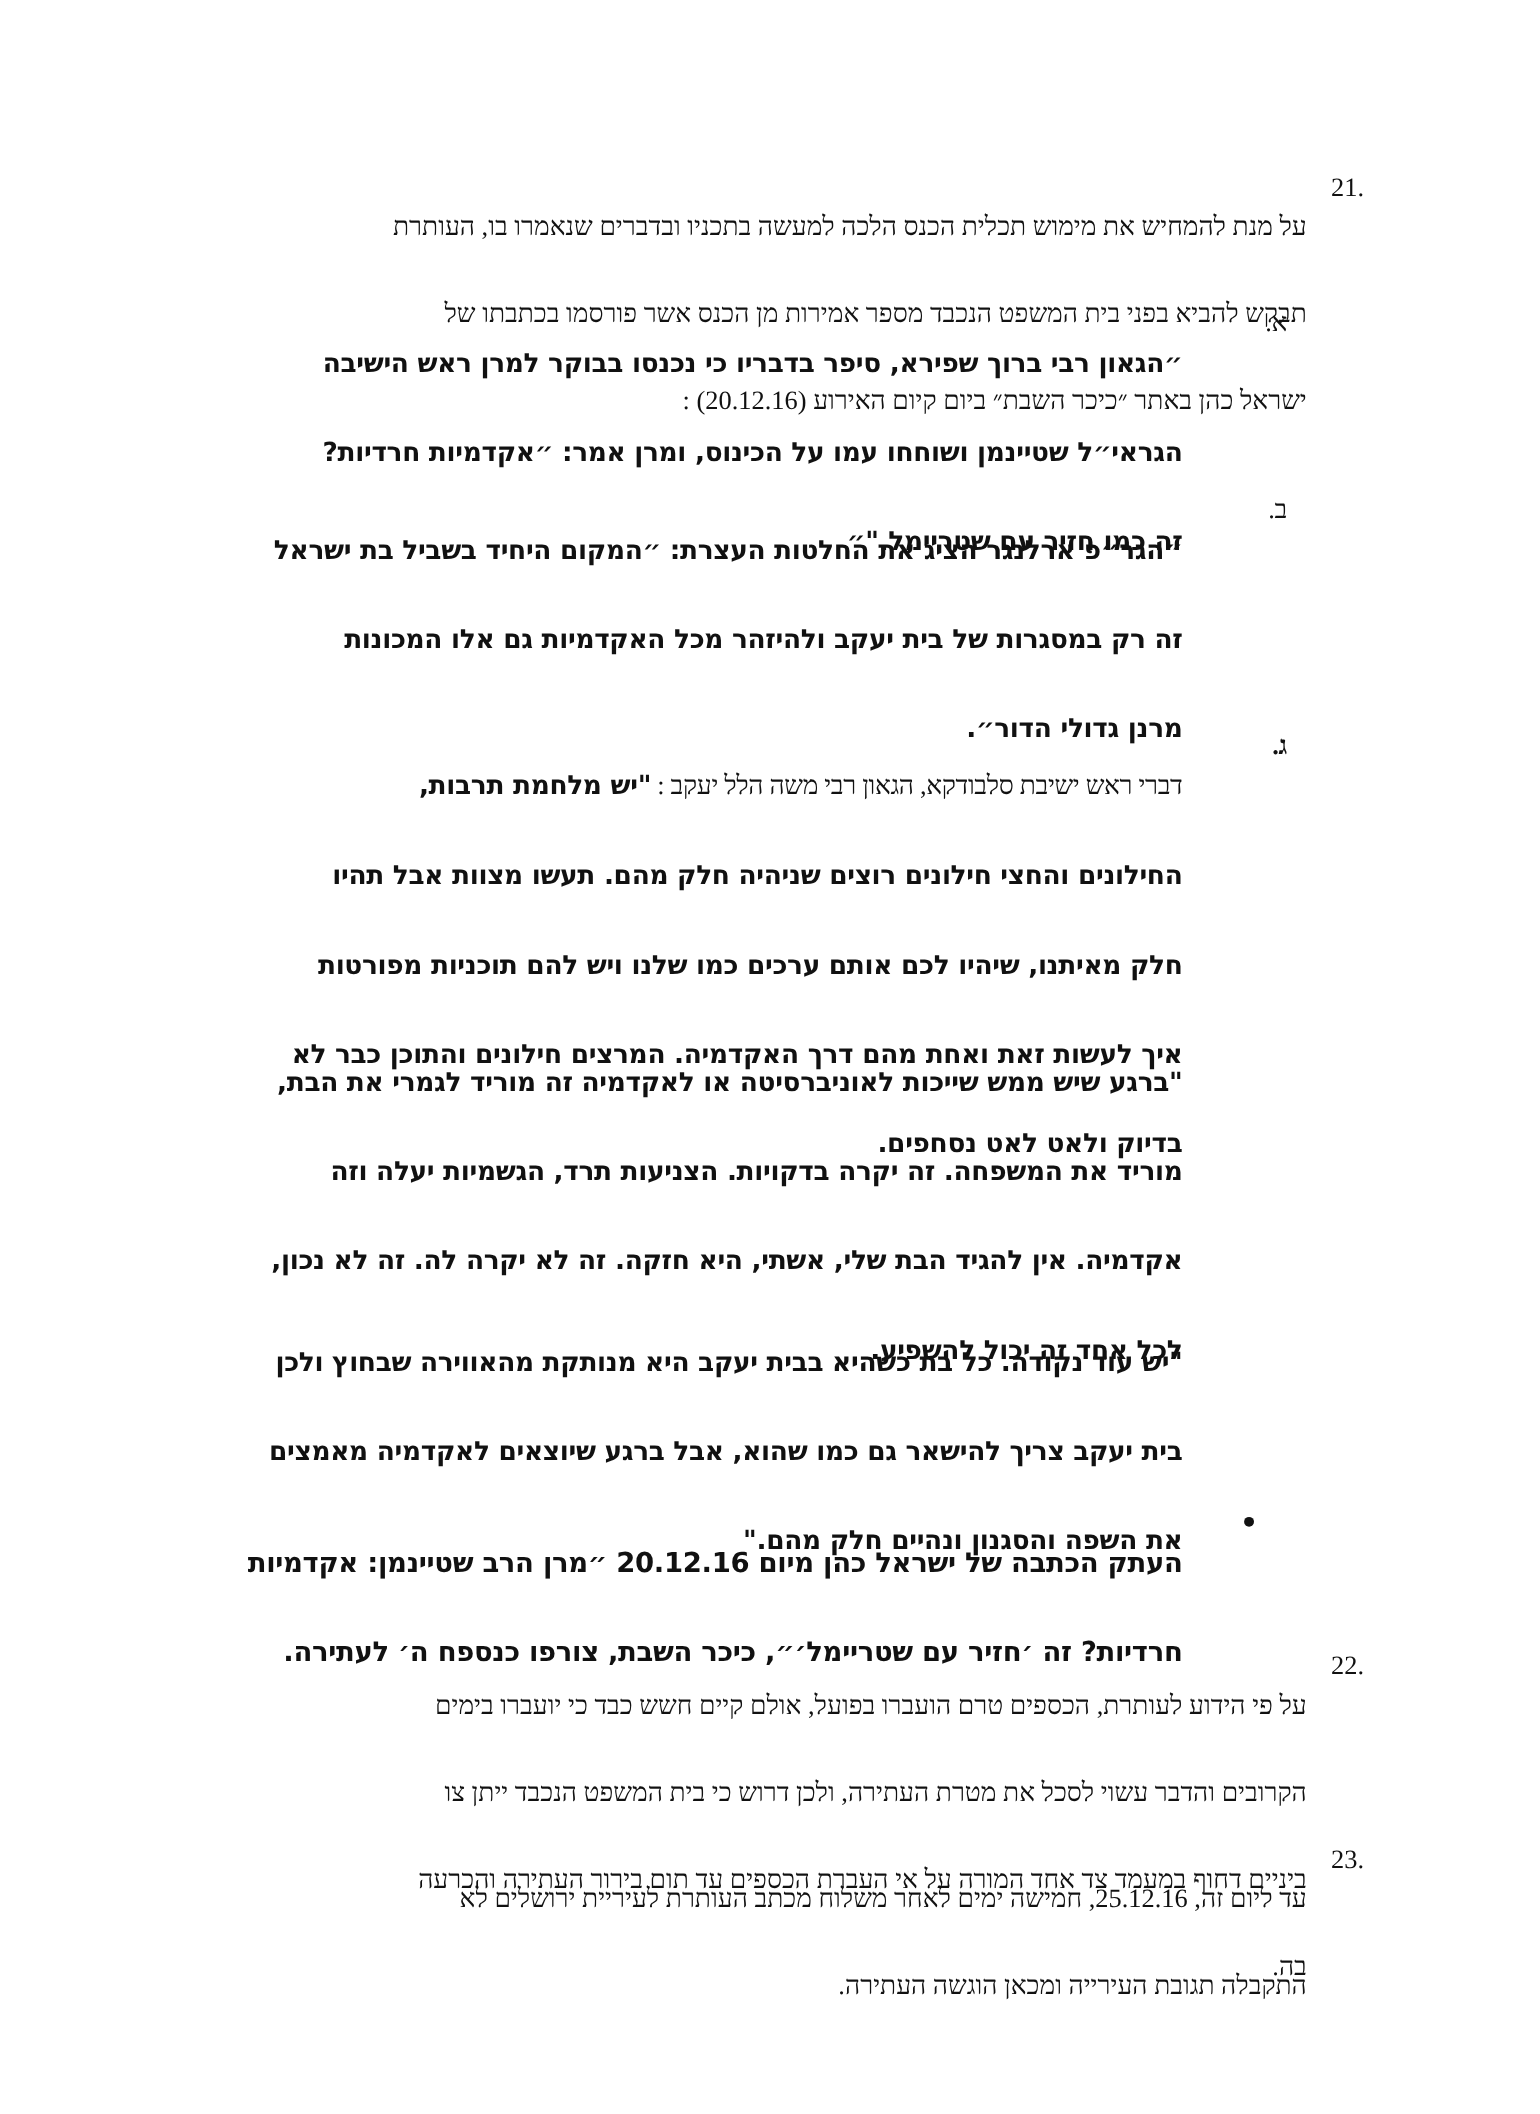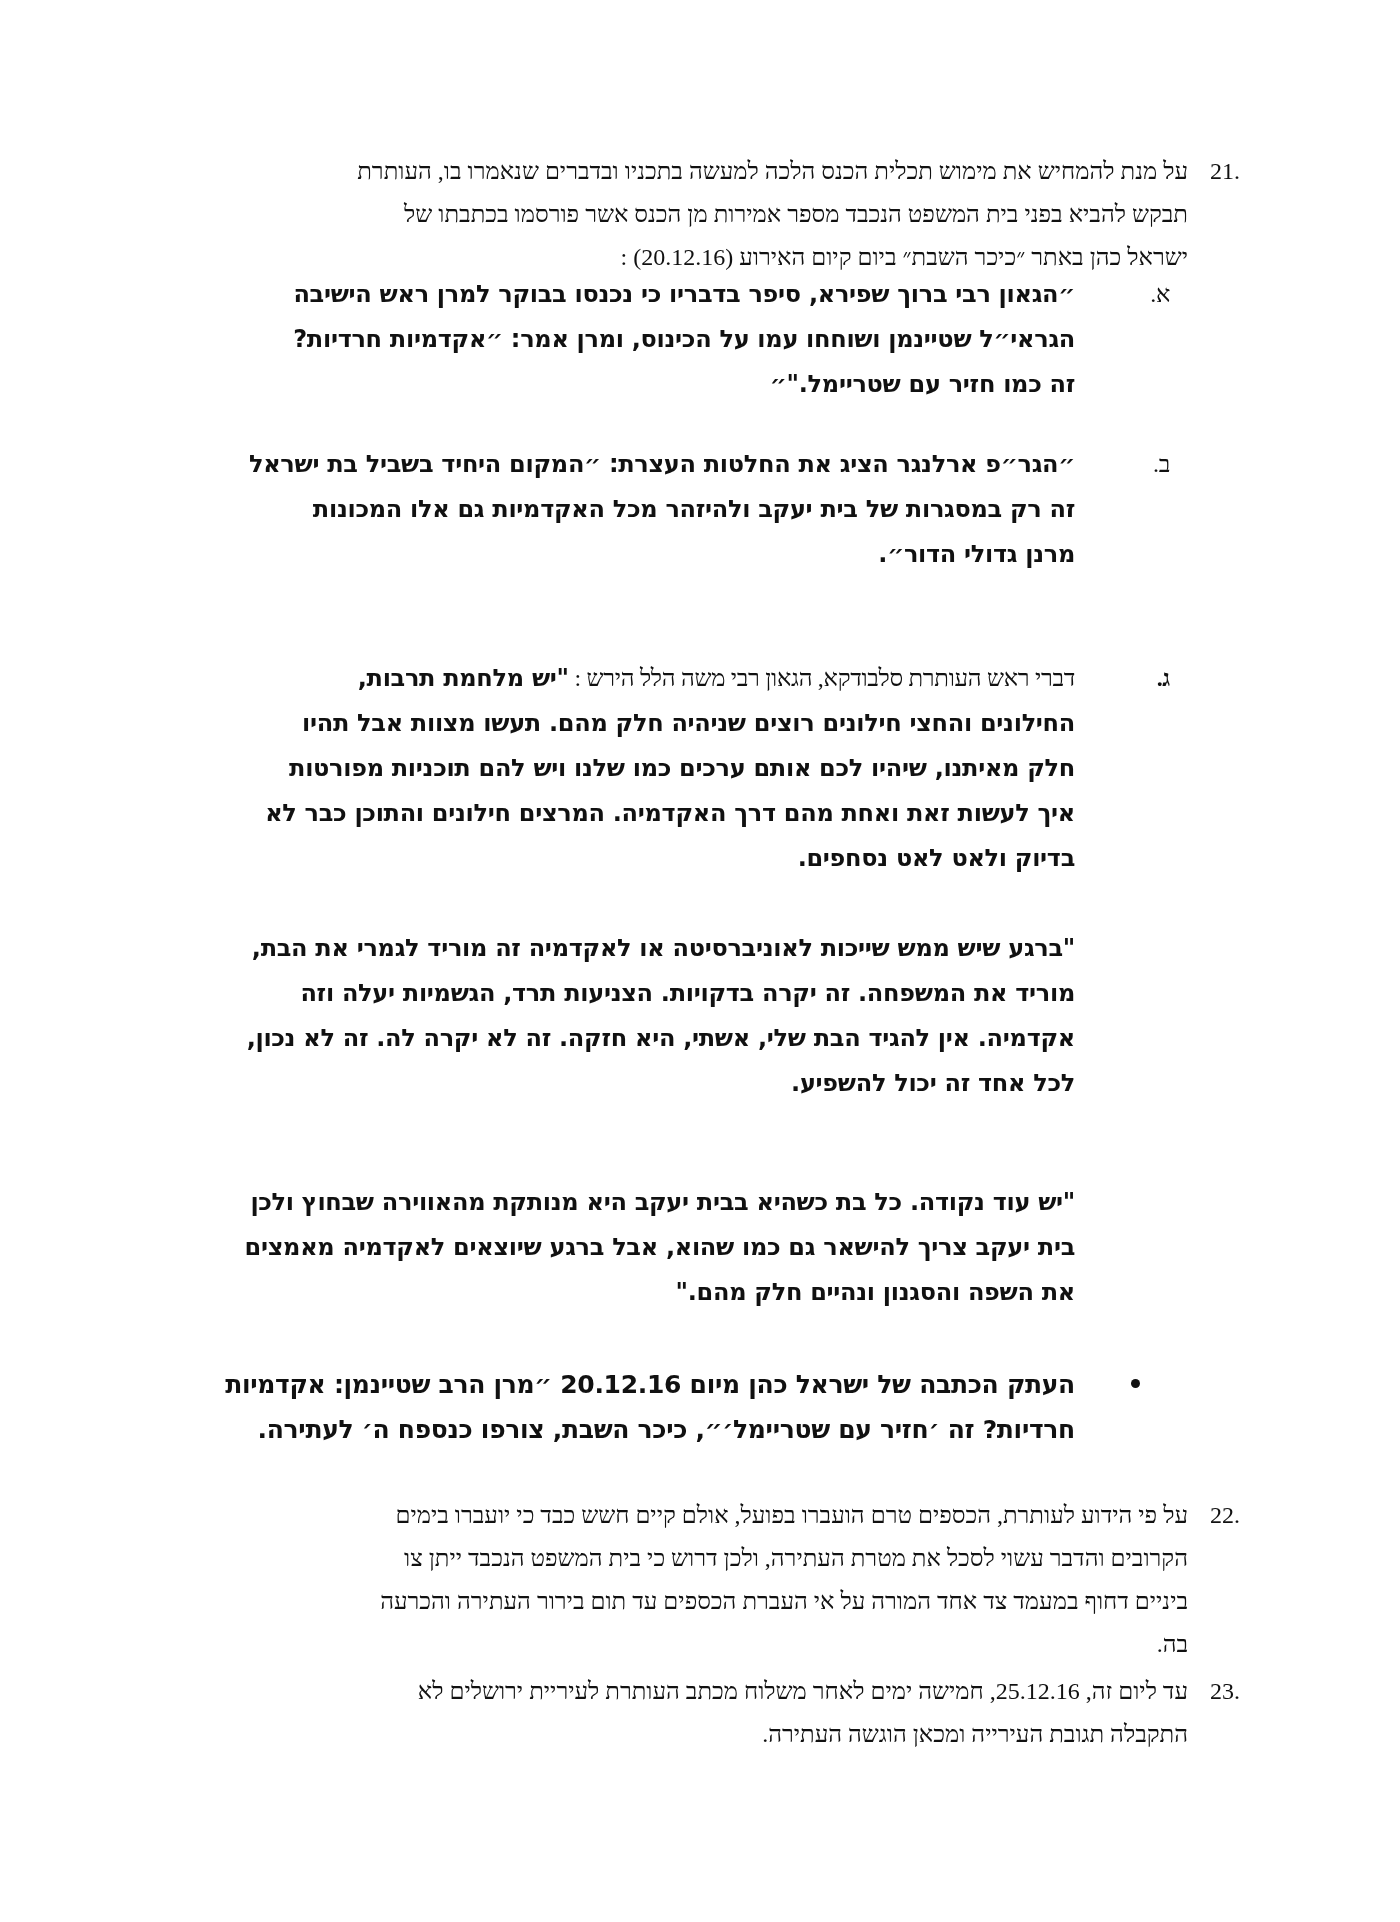--- a/index.html
+++ b/index.html
@@ -83,21 +83,21 @@
       letter-spacing: -0.3px;
     }
     .bullet-item .dot {
       position: absolute;
       right: -65px;
       top: 17px;
       width: 9px; height: 9px;
       border-radius: 50%;
       background: #111;
     }
-    .line { display: block; white-space: nowrap; }
+    .line { display: block; white-space: nowrap; margin-top: 36px; }
   </style>
 </head>
 <body>
 
 <div class="page">
 
   <div class="para" style="top:150px;">
     <span class="num">21.</span>
     <span class="line">על מנת להמחיש את מימוש תכלית הכנס הלכה למעשה בתכניו ובדברים שנאמרו בו, העותרת</span>
     <span class="line">תבקש להביא בפני בית המשפט הנכבד מספר אמירות מן הכנס אשר פורסמו בכתבתו של</span>
@@ -113,21 +113,21 @@
 
   <div class="sub" style="top:442px;">
     <span class="letter">ב.</span>
     <span class="line">״הגר״פ ארלנגר הציג את החלטות העצרת: ״המקום היחיד בשביל בת ישראל</span>
     <span class="line">זה רק במסגרות של בית יעקב ולהיזהר מכל האקדמיות גם אלו המכונות</span>
     <span class="line">מרנן גדולי הדור״.</span>
   </div>
 
   <div class="sub" style="top:656px;">
     <span class="letter" style="font-weight:bold;">ג.</span>
-    <span class="line"><span class="normal">דברי ראש העותרת סלבודקא, הגאון רבי משה הלל הירש : </span><span>"יש מלחמת תרבות,</span></span>
+    <span class="line"><span class="normal">דברי ראש ישיבת סלבודקא, הגאון רבי משה הלל יעקב : </span><span>"יש מלחמת תרבות,</span></span>
     <span class="line">החילונים והחצי חילונים רוצים שניהיה חלק מהם. תעשו מצוות אבל תהיו</span>
     <span class="line">חלק מאיתנו, שיהיו לכם אותם ערכים כמו שלנו ויש להם תוכניות מפורטות</span>
     <span class="line">איך לעשות זאת ואחת מהם דרך האקדמיה. המרצים חילונים והתוכן כבר לא</span>
     <span class="line">בדיוק ולאט לאט נסחפים.</span>
   </div>
 
   <div class="quote" style="top:926px;">
     <span class="line">"ברגע שיש ממש שייכות לאוניברסיטה או לאקדמיה זה מוריד לגמרי את הבת,</span>
     <span class="line">מוריד את המשפחה. זה יקרה בדקויות. הצניעות תרד, הגשמיות יעלה וזה</span>
     <span class="line">אקדמיה. אין להגיד הבת שלי, אשתי, היא חזקה. זה לא יקרה לה. זה לא נכון,</span>

